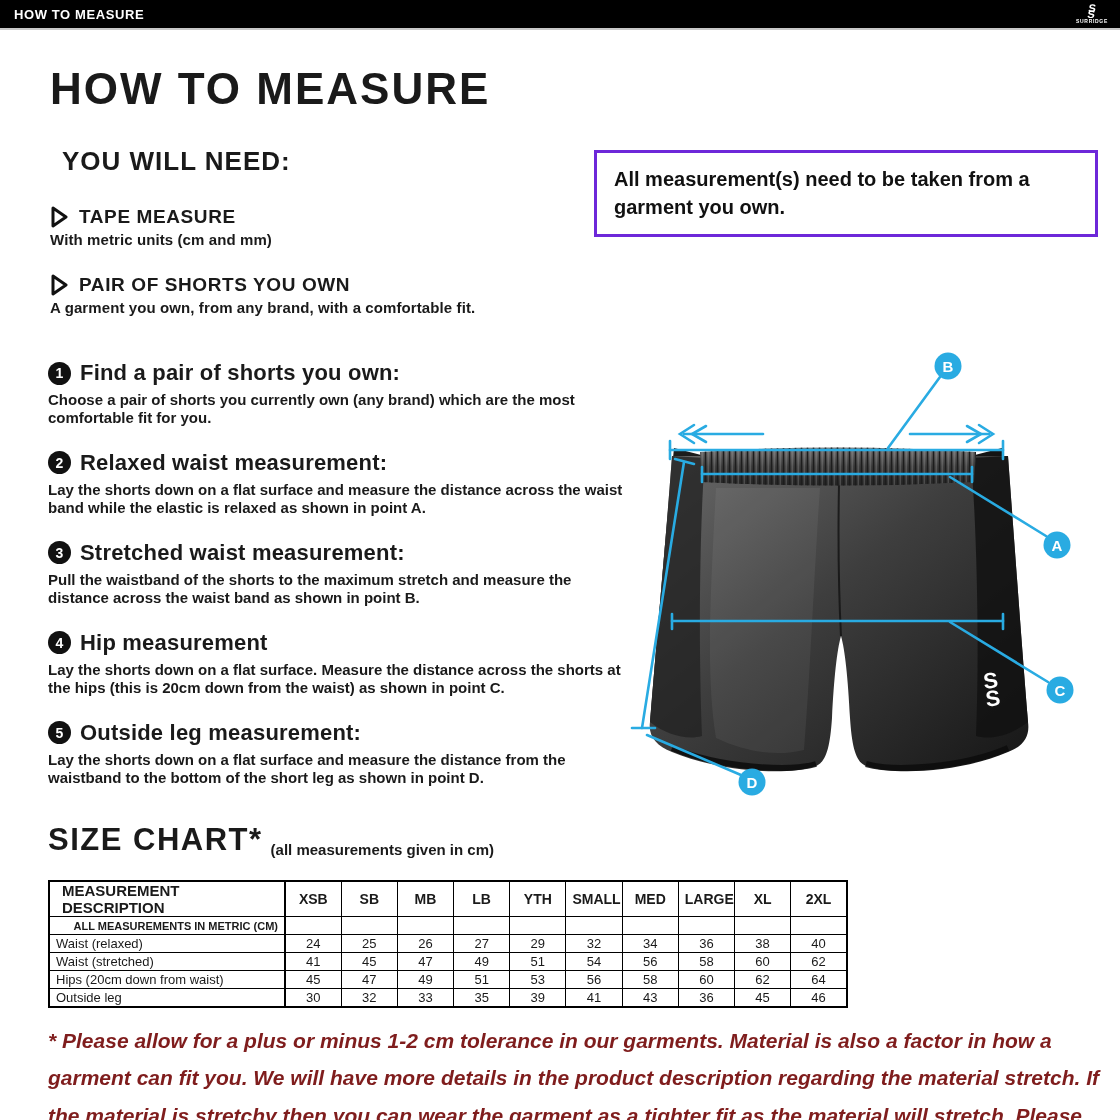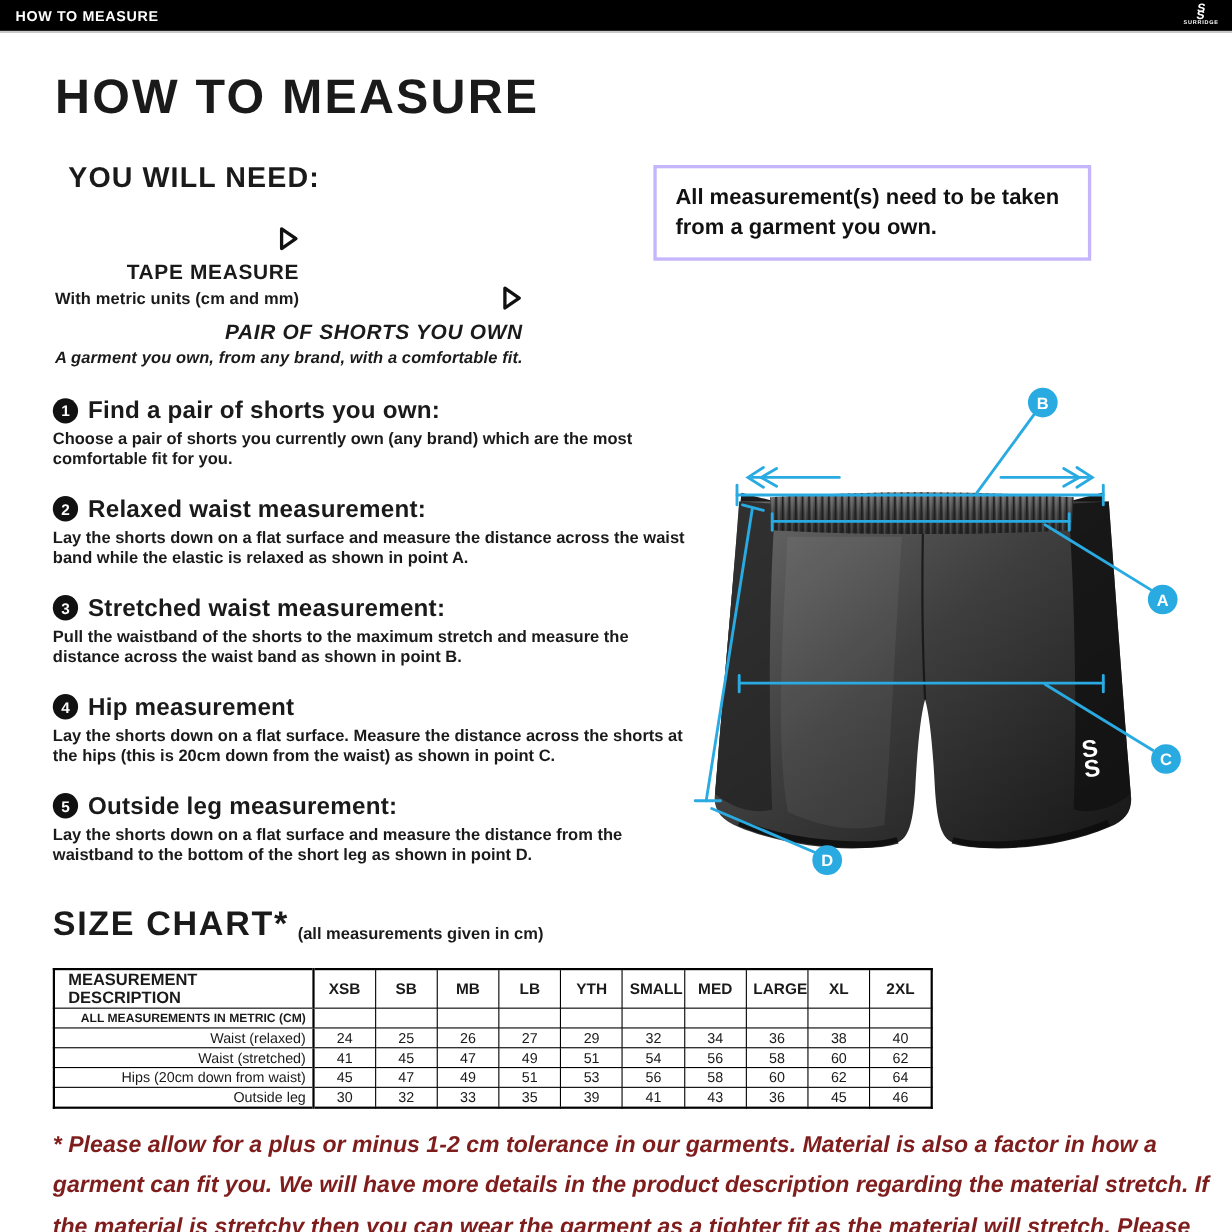--- a/index.html
+++ b/index.html
@@ -25,28 +25,28 @@
 
   
   .page-title{position:absolute;left:50px;top:64px;margin:0;font-size:44px;
     font-weight:700;letter-spacing:2px;color:#1a1a1a;}
   .ywn-heading{position:absolute;left:62px;top:146px;margin:0;font-size:26px;
     font-weight:700;letter-spacing:1px;}
 
   
   .need-item{position:absolute;left:50px;}
   #need-0{top:206px;}
-  #need-1{top:260px;font-style:italic;}
-  .need-head{display:flex;align-items:flex-end;gap:10px;flex-direction:column;}
+  #need-1{top:274px;}
+  .need-head{display:flex;align-items:flex-start;gap:10px;}
   .tri-icon{display:flex;align-items:center;}
   .need-title{font-size:19px;font-weight:700;letter-spacing:.6px;}
   .need-sub{font-size:15px;font-weight:700;margin-top:3px;letter-spacing:.1px;}
 
   
-  .notice{position:absolute;left:594px;top:150px;width:398px;border:3px solid #c4b5fd;
+  .notice{position:absolute;left:594px;top:150px;width:504px;border:3px solid #6d28d9;
     padding:12px 17px;font-size:20px;font-weight:700;line-height:1.42;color:#111;}
 
   
   .steps{position:absolute;left:48px;top:360px;width:588px;}
   .step{margin-bottom:22px;}
   .step-head{display:flex;align-items:center;gap:9px;margin-bottom:5px;}
   .badge{width:23px;height:23px;border-radius:50%;background:#111;color:#fff;
     font-size:14px;font-weight:700;display:flex;align-items:center;justify-content:center;flex:0 0 23px;}
   .step-title{font-size:22px;font-weight:700;letter-spacing:.2px;}
   .step-body{font-size:15px;font-weight:700;line-height:1.23;letter-spacing:0px;}
@@ -62,21 +62,21 @@
   .size-heading .big{font-size:31px;font-weight:700;letter-spacing:1.5px;}
   .size-heading .small{font-size:15px;font-weight:700;}
   .size-table{position:absolute;left:48px;top:880px;width:800px;border-collapse:collapse;
     table-layout:fixed;border:2px solid #000;}
   .size-table th,.size-table td{border:1px solid #000;padding:0 6px;height:18px;
     font-size:13px;font-weight:400;}
   .size-table th{height:26px;}
   .size-table th.desc{text-align:left;font-size:15px;font-weight:700;border-right:2px solid #000;padding-left:12px;}
   .size-table th.size{text-align:center;font-size:14px;font-weight:700;}
   .size-table td.note{font-size:11px;font-weight:700;text-align:right;border-right:2px solid #000;}
-  .size-table td.lbl{text-align:right;font-size:13px;border-right:2px solid #000;}
+  .size-table td.lbl{text-align:left;font-size:13px;border-right:2px solid #000;}
   .size-table td.val{text-align:center;}
 
   
   .footnote{position:absolute;left:48px;top:1022px;width:1052px;font-size:21px;
     font-weight:700;font-style:italic;line-height:1.78;color:#7f1d1d;}
 </style>
 </head>
 <body>
 
 <header class="topbar">

